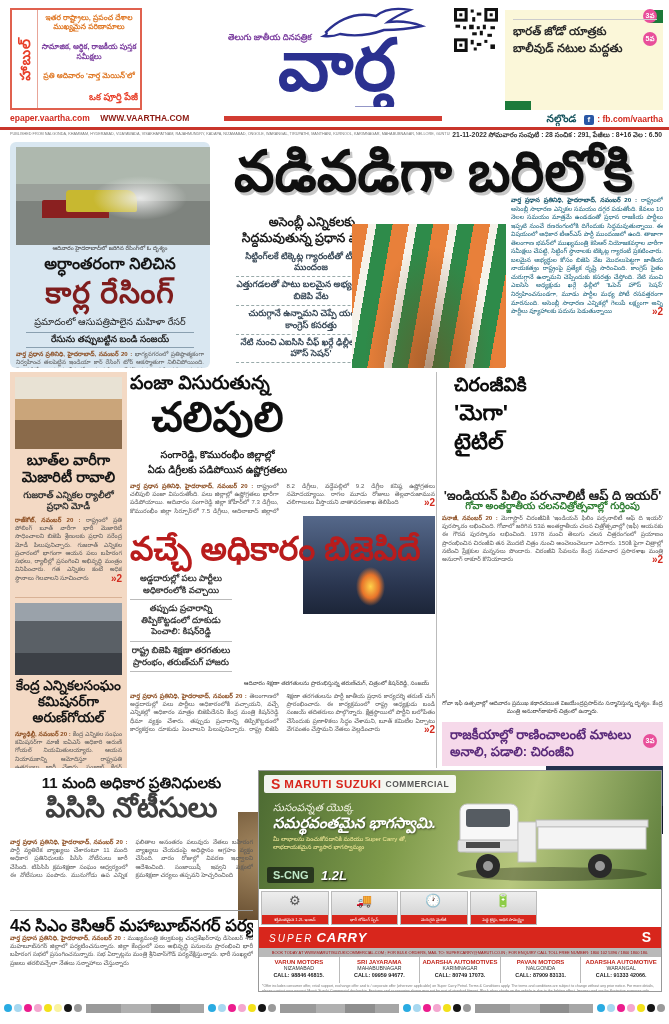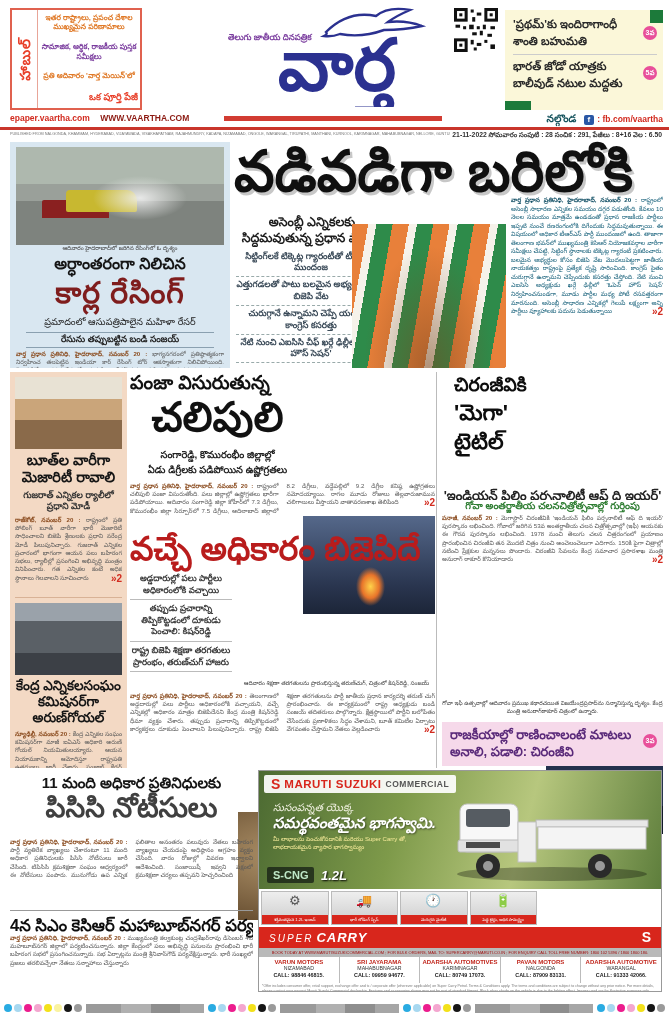--- a/index.html
+++ b/index.html
@@ -52,21 +52,21 @@
   .ph-goel { background:linear-gradient(#9aa2aa 0 25%, #5a6066 25% 70%, #3c4046 70%); }
   .ph-fire { background:linear-gradient(#55688a, #2a3650 70%, #1c2538); }
   .ph-fire::after { content:""; position:absolute; left:40%; bottom:8%; width:22%; height:40%; background:radial-gradient(closest-side, #ffd24a, #e8742a 60%, rgba(0,0,0,0)); }
   .ph-bjp { background:linear-gradient(100deg, #6a4a28 0 18%, #d97f35 18% 55%, #e8e4da 55% 70%, #d97f35 70%); }
   .ph-bjp::after { content:""; position:absolute; inset:0; background:radial-gradient(at 30% 40%, rgba(255,230,180,.5), rgba(0,0,0,.25)); }
   .ph-chiru { background:linear-gradient(#cfd8de 0 30%, #24314d 30% 75%, #11192b 75%); }
   .ph-chiru::after { content:""; position:absolute; left:34%; top:8%; width:32%; height:26%; background:radial-gradient(closest-side,#b98a62,#9a6a42); border-radius:50%; }
   .caption { font-size:5.8px; color:#444; text-align:center; line-height:1.3; }
 
   
-  .racing-box { left:10px; top:142px; width:220px; height:226px; background:#d9e7f1; padding:5px 6px; }
+  .racing-box { left:10px; top:142px; width:200px; height:226px; background:#d9e7f1; padding:5px 6px;border-radius:6px; }
   .racing-box .photo { width:208px; height:98px; }
   .rc-kick { font-size:16px; font-weight:bold; color:#151515; margin-top:2px; }
   .rc-main { font-size:30px; font-weight:bold; color:#7f1d1d; line-height:1.05; letter-spacing:1px; }
   .rc-sub1 { font-size:9.5px; font-weight:normal; color:#222; margin-top:8px; }
   .rc-sub2 { font-size:9px; font-weight:bold; color:#222; border-top:1px solid #8aa0b0; border-bottom:1px solid #8aa0b0; margin:2px 10px; padding:1px 0; }
   .smallbody { font-size:6.1px; line-height:1.35; color:#5a5a5a; }
   .dl { font-weight:bold; color:#8a4b1e; }
 
   
   .lead-headline { left:234px; top:140px; width:430px; font-size:57px; font-weight:bold; color:#101010; line-height:1.1; white-space:nowrap; text-shadow:2.5px 2.5px 0 rgba(0,0,0,.22); }
@@ -216,21 +216,20 @@
         <rect x="20" y="21" width="2" height="2"></rect>
       <rect x="24" y="24" width="3" height="3"></rect>
         <rect x="13" y="26" width="2" height="2"></rect>
     </g>
   </svg>
 
   <div class="abs promo-right">
     <div class="pr-sq1"></div>
     <div class="pr-sq2"></div>
     <div class="pr-item">
-      <span>'ప్రథమ్'కు ఇందిరాగాంధీ శాంతి బహుమతి</span>
       <span class="page-badge">3వ</span>
     </div>
     <div class="pr-item">
       <span>భారత్ జోడో యాత్రకు బాలీవుడ్ నటుల మద్దతు</span>
       <span class="page-badge">5వ</span>
     </div>
   </div>
   <div class="abs edition-row">
     <span class="edition-name">నల్గొండ</span>
     <span class="fb-ic">f</span>

